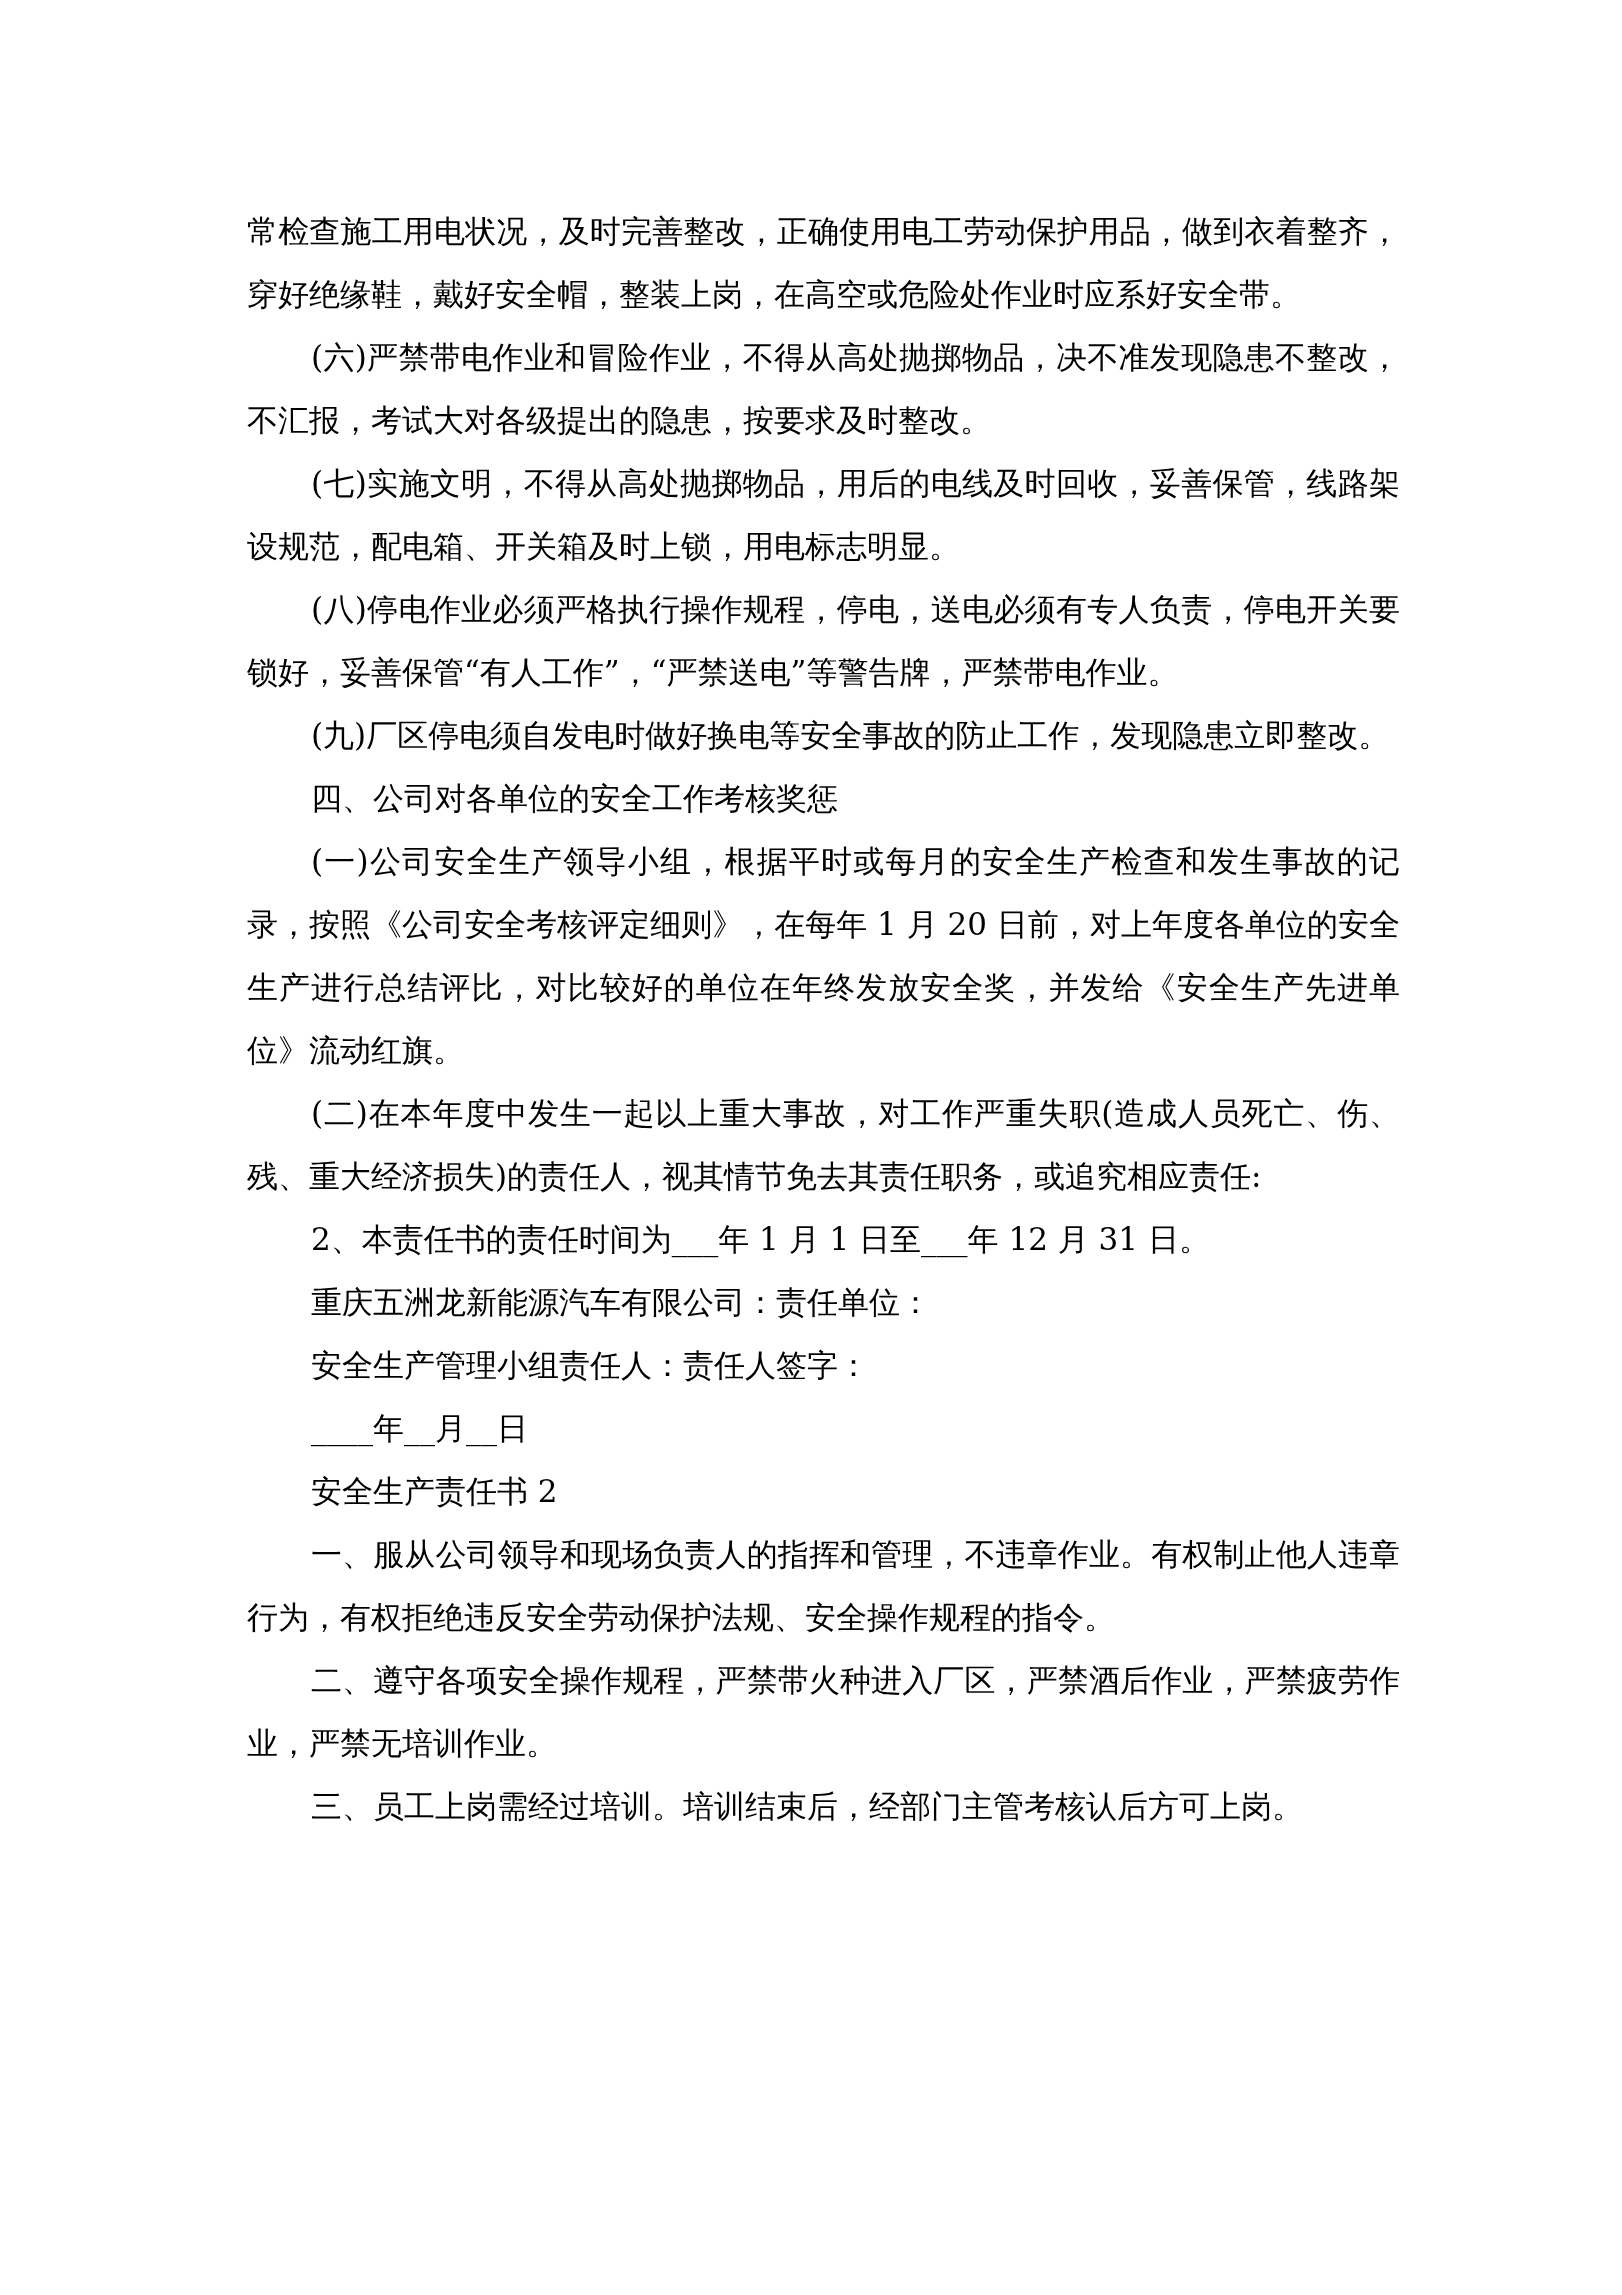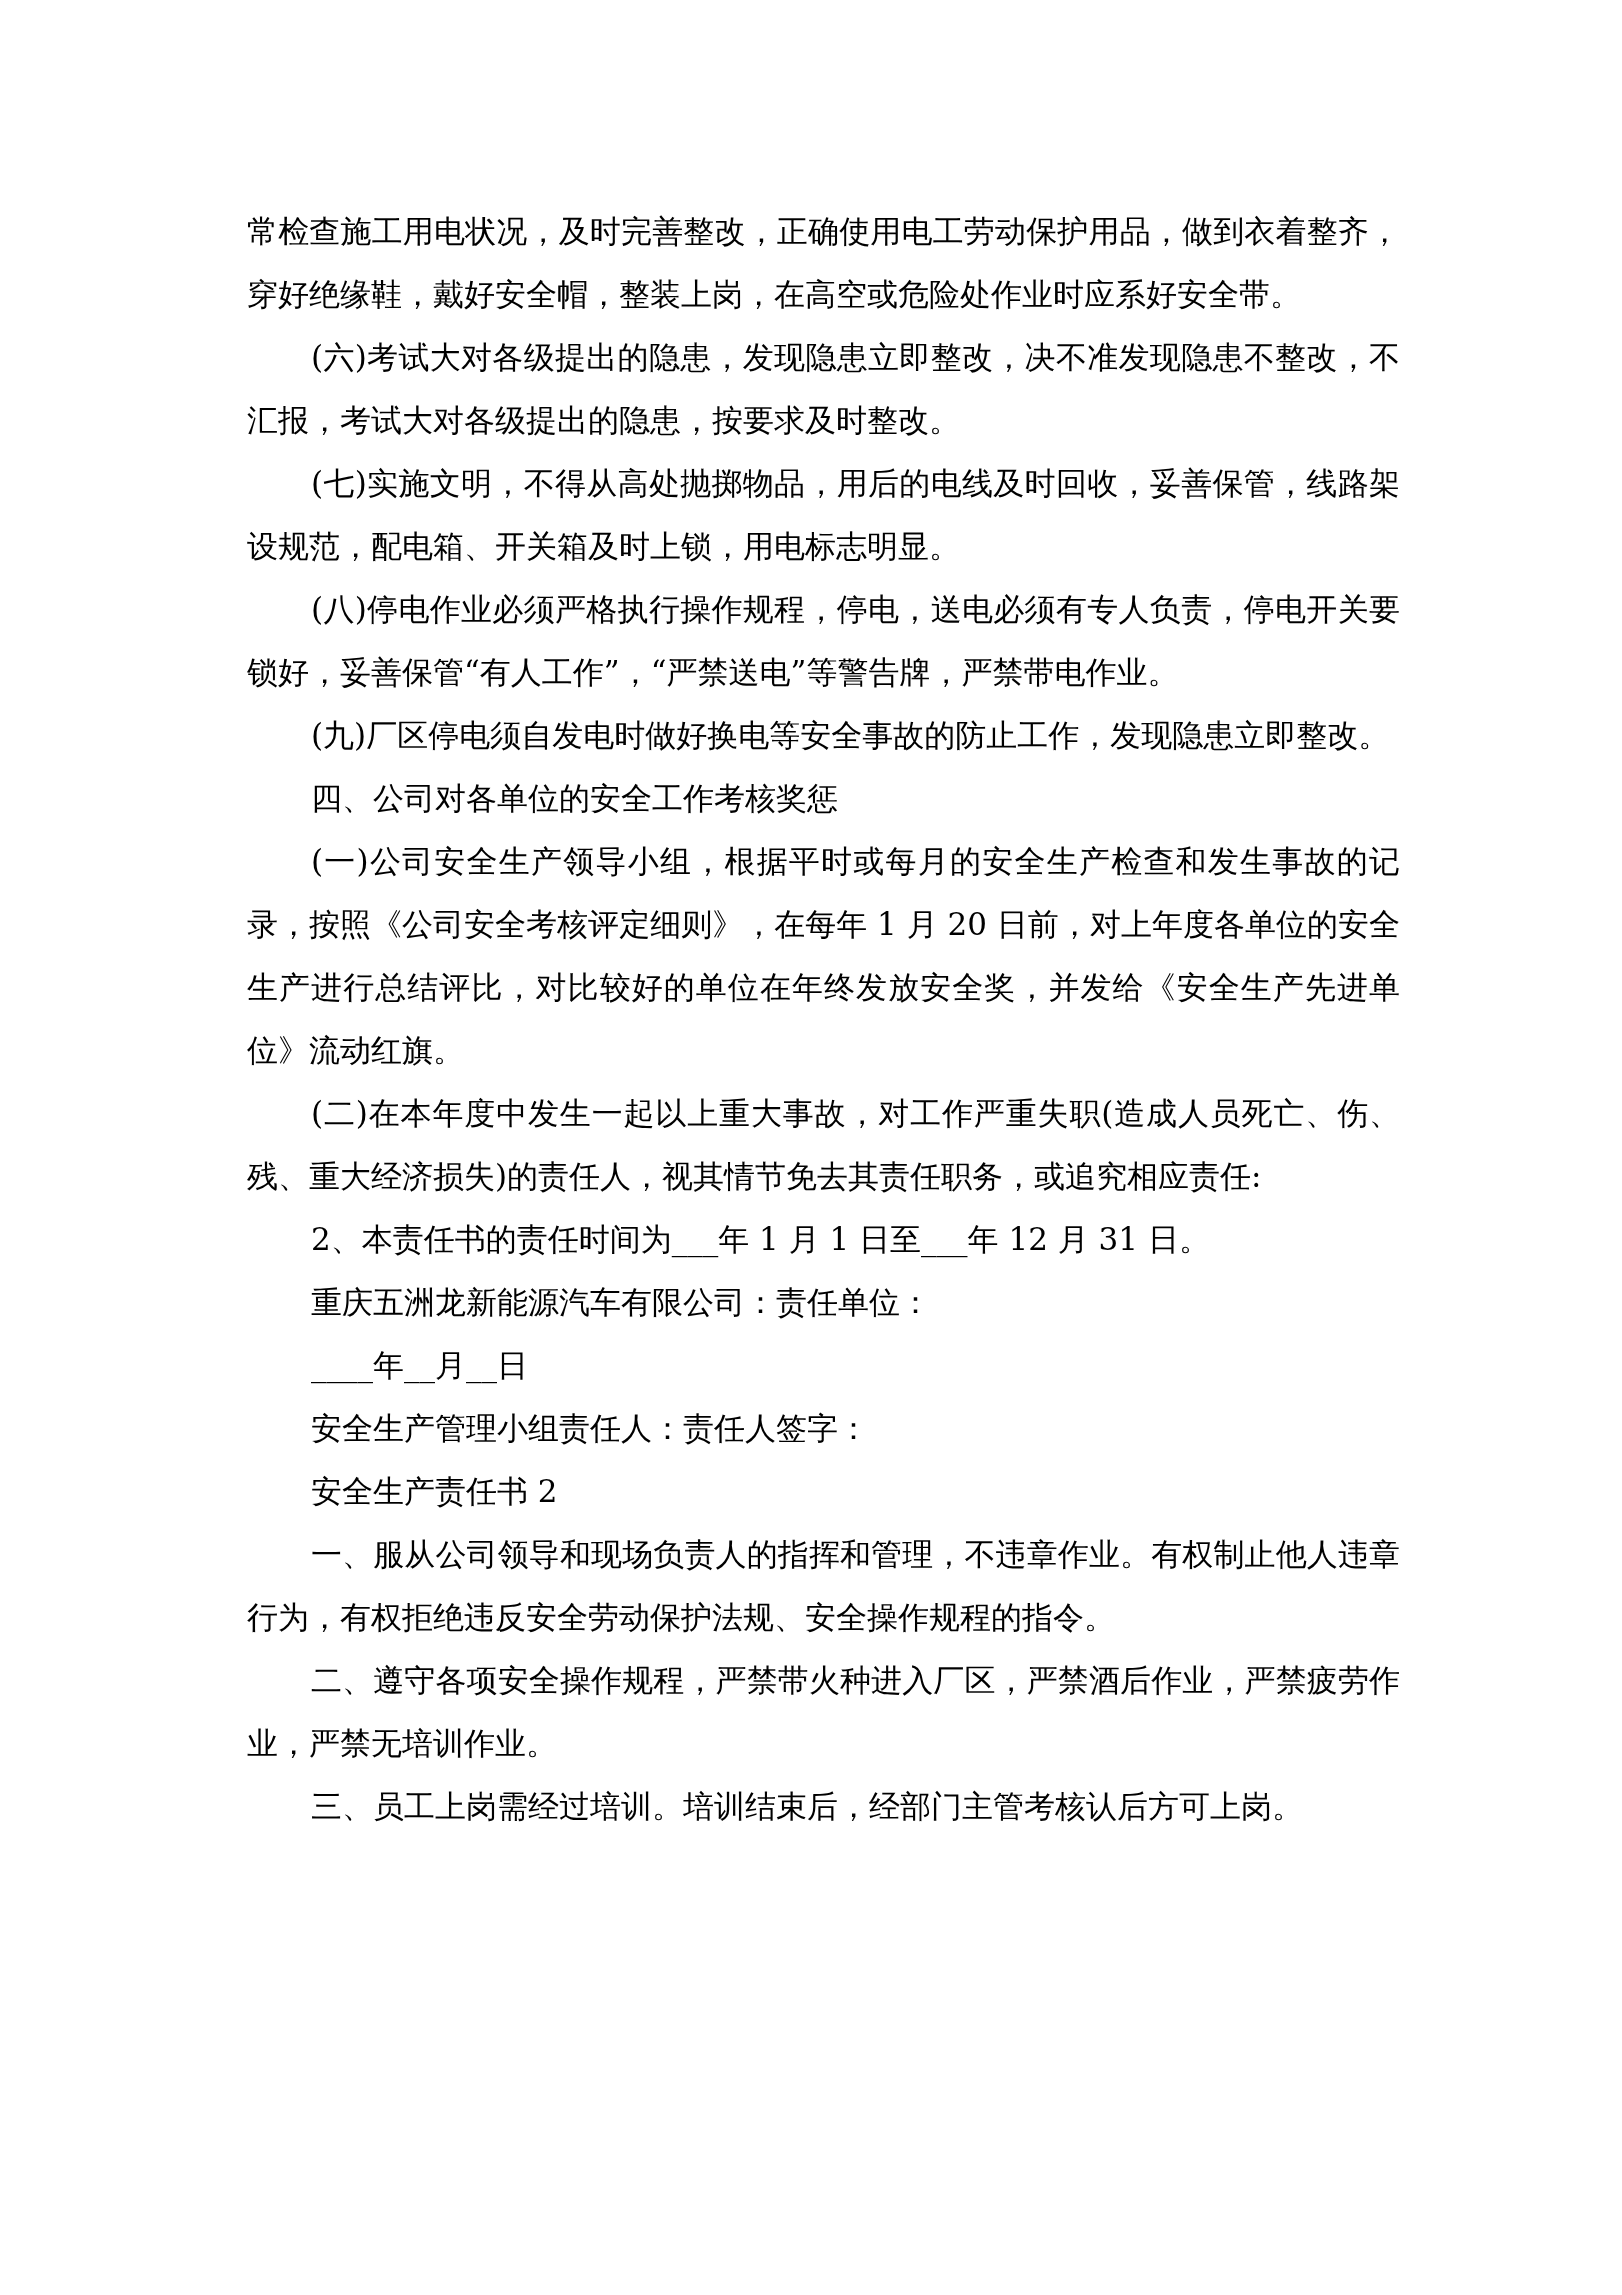--- a/index.html
+++ b/index.html
@@ -34,30 +34,30 @@
   .text-block p.para.indent {
     text-indent: 64px;
   }
 </style>
 </head>
 <body>
 
 <div class="page">
   <div class="text-block" id="doc">
       <p class="para">常检查施工用电状况，及时完善整改，正确使用电工劳动保护用品，做到衣着整齐，穿好绝缘鞋，戴好安全帽，整装上岗，在高空或危险处作业时应系好安全带。</p>
-      <p class="para indent">(六)考试大对各级提出的隐患，发现隐患立即整改，决不准发现隐患不整改，不汇报，考试大对各级提出的隐患，按要求及时整改。</p>
+      <p class="para indent">(六)严禁带电作业和冒险作业，不得从高处抛掷物品，决不准发现隐患不整改，不汇报，考试大对各级提出的隐患，按要求及时整改。</p>
       <p class="para indent">(七)实施文明，不得从高处抛掷物品，用后的电线及时回收，妥善保管，线路架设规范，配电箱、开关箱及时上锁，用电标志明显。</p>
       <p class="para indent">(八)停电作业必须严格执行操作规程，停电，送电必须有专人负责，停电开关要锁好，妥善保管“有人工作”，“严禁送电”等警告牌，严禁带电作业。</p>
       <p class="para indent">(九)厂区停电须自发电时做好换电等安全事故的防止工作，发现隐患立即整改。</p>
       <p class="para indent">四、公司对各单位的安全工作考核奖惩</p>
       <p class="para indent">(一)公司安全生产领导小组，根据平时或每月的安全生产检查和发生事故的记录，按照《公司安全考核评定细则》，在每年 1 月 20 日前，对上年度各单位的安全生产进行总结评比，对比较好的单位在年终发放安全奖，并发给《安全生产先进单位》流动红旗。</p>
       <p class="para indent">(二)在本年度中发生一起以上重大事故，对工作严重失职(造成人员死亡、伤、残、重大经济损失)的责任人，视其情节免去其责任职务，或追究相应责任:</p>
       <p class="para indent">2、本责任书的责任时间为___年 1 月 1 日至___年 12 月 31 日。</p>
       <p class="para indent">重庆五洲龙新能源汽车有限公司：责任单位：</p>
+      <p class="para indent">安全生产管理小组责任人：责任人签字：</p>
       <p class="para indent">____年__月__日</p>
-      <p class="para indent">安全生产管理小组责任人：责任人签字：</p>
       <p class="para indent">安全生产责任书 2</p>
       <p class="para indent">一、服从公司领导和现场负责人的指挥和管理，不违章作业。有权制止他人违章行为，有权拒绝违反安全劳动保护法规、安全操作规程的指令。</p>
       <p class="para indent">二、遵守各项安全操作规程，严禁带火种进入厂区，严禁酒后作业，严禁疲劳作业，严禁无培训作业。</p>
       <p class="para indent">三、员工上岗需经过培训。培训结束后，经部门主管考核认后方可上岗。</p>
     </div>
 </div>
 
 
 </body></html>

